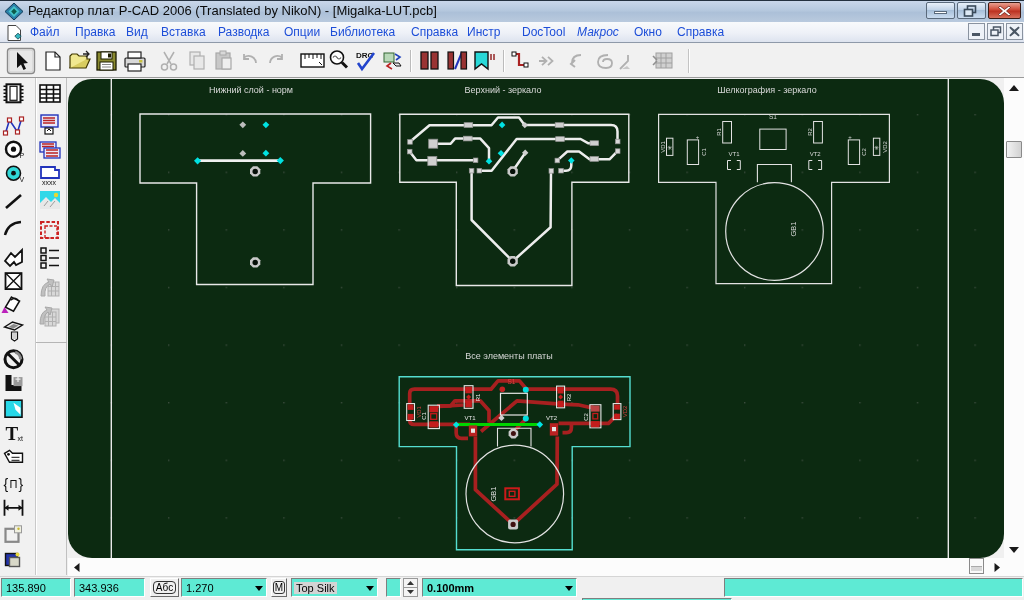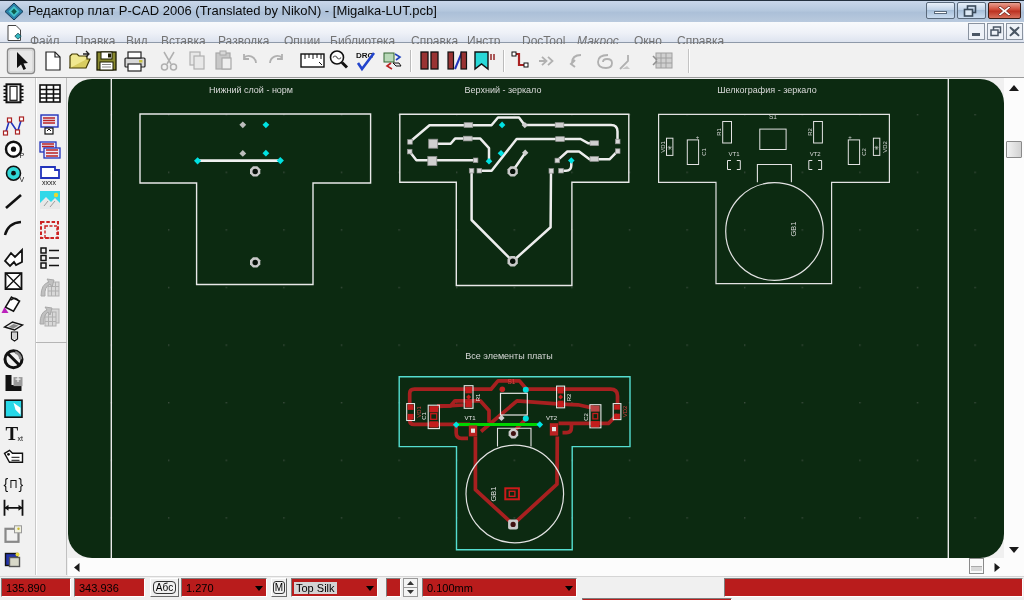--- a/index.html
+++ b/index.html
@@ -9,35 +9,35 @@
 
 #titlebar { left:0; top:0; width:1024px; height:22px;
   background:linear-gradient(#c9d7ea 0%, #b5c8de 45%, #acc0d8 55%, #b9cade 100%);
   border-top:1px solid #24313f; }
 #title-text { left:28px; top:3px; font-size:13px; color:#0a0a0a; white-space:nowrap; }
 .winbtn { top:2px; width:29px; height:17px; border-radius:2px; }
 
 #menubar { left:0; top:22px; width:1024px; height:21px;
   background:linear-gradient(#f8fafc 0%, #eef1f7 55%, #dde3ef 100%);
   border-bottom:1px solid #8e99a9; }
-.menuitem { top:34px; font-size:12px; color:#737373; white-space:nowrap; }
+.menuitem { top:25px; font-size:12px; color:#1d4ed8; white-space:nowrap; }
 
 #toolbar { left:0; top:44px; width:1024px; height:34px; background:#f1f1f1; border-bottom:1px solid #9a9a9a; }
 
 #leftbar { left:0; top:78px; width:67px; height:497px; background:#f1f1f1; border-right:1px solid #c0c0c0; }
 #leftbar .vsep { position:absolute; left:35px; top:0; width:1px; height:497px; background:#c9c9c9; }
 #leftbar .vsep2 { position:absolute; left:36px; top:0; width:1px; height:497px; background:#ffffff; }
 #col2bg { position:absolute; left:36px; top:0; width:31px; height:265px; border-bottom:1px solid #b5b5b5; }
 
 #canvas { left:68px; top:79px; width:936px; height:479px; background:#0c2a11;border-radius:24px; }
 
 #vscroll { left:1004px; top:78px; width:20px; height:480px; background:#fcfcfc; }
 #hscroll { left:68px; top:558px; width:936px; height:18px; background:#fcfcfc; }
 #statusbar { left:0; top:576px; width:1024px; height:24px; background:#f0f0f0; border-top:1px solid #d5d5d5; }
-.sunken { background:#b91c1c; border:1px solid; border-color:#7f7f7f #ffffff #ffffff #7f7f7f; }
+.sunken { background:#5eead4; border:1px solid; border-color:#7f7f7f #ffffff #ffffff #7f7f7f; }
 .sbox { position:absolute; top:2px; height:19px; font-size:11px; color:#000; }
 .sbox .txt { position:absolute; left:4px; top:3px; }
 .combo-arrow { position:absolute; right:3px; top:7px; width:0; height:0; border-left:4px solid transparent; border-right:4px solid transparent; border-top:5px solid #000; }
 </style>
 </head>
 <body>
 <div id="win">
 
 <div id="titlebar" class="abs"></div>
 
@@ -718,21 +718,21 @@
     </div>
 <div class="sbox sunken abs" style="left:386px; top:578px; width:15px;"></div>
 <div class="abs" style="left:403px; top:578px; width:15px; height:19px; background:#f0f0f0;">
  <svg width="15" height="19" viewBox="0 0 15 19">
         <rect x="0.5" y="0.5" width="14" height="9" fill="#f4f4f4" stroke="#999"></rect>
         <rect x="0.5" y="9.5" width="14" height="9" fill="#f4f4f4" stroke="#999"></rect>
         <polygon points="7.5,3 11,7 4,7" fill="#333"></polygon>
         <polygon points="4,12 11,12 7.5,16" fill="#333"></polygon>
       </svg>
 </div>
-<div class="sbox sunken abs" style="left:422px; top:578px; width:155px;">
+<div class="sbox sunken abs" style="left:422px; top:578px; width:155px;font-weight:bold;">
       <div class="txt">0.100mm</div>
       <div class="combo-arrow"></div>
     </div>
 <div class="sbox sunken abs" style="left:582px; top:578px; width:150px;margin-top:20px;">
       <div class="txt">(None)</div>
       <div class="combo-arrow"></div>
     </div>
 <div class="sbox sunken abs" style="left:724px; top:578px; width:299px;"></div>
 </div>
 

